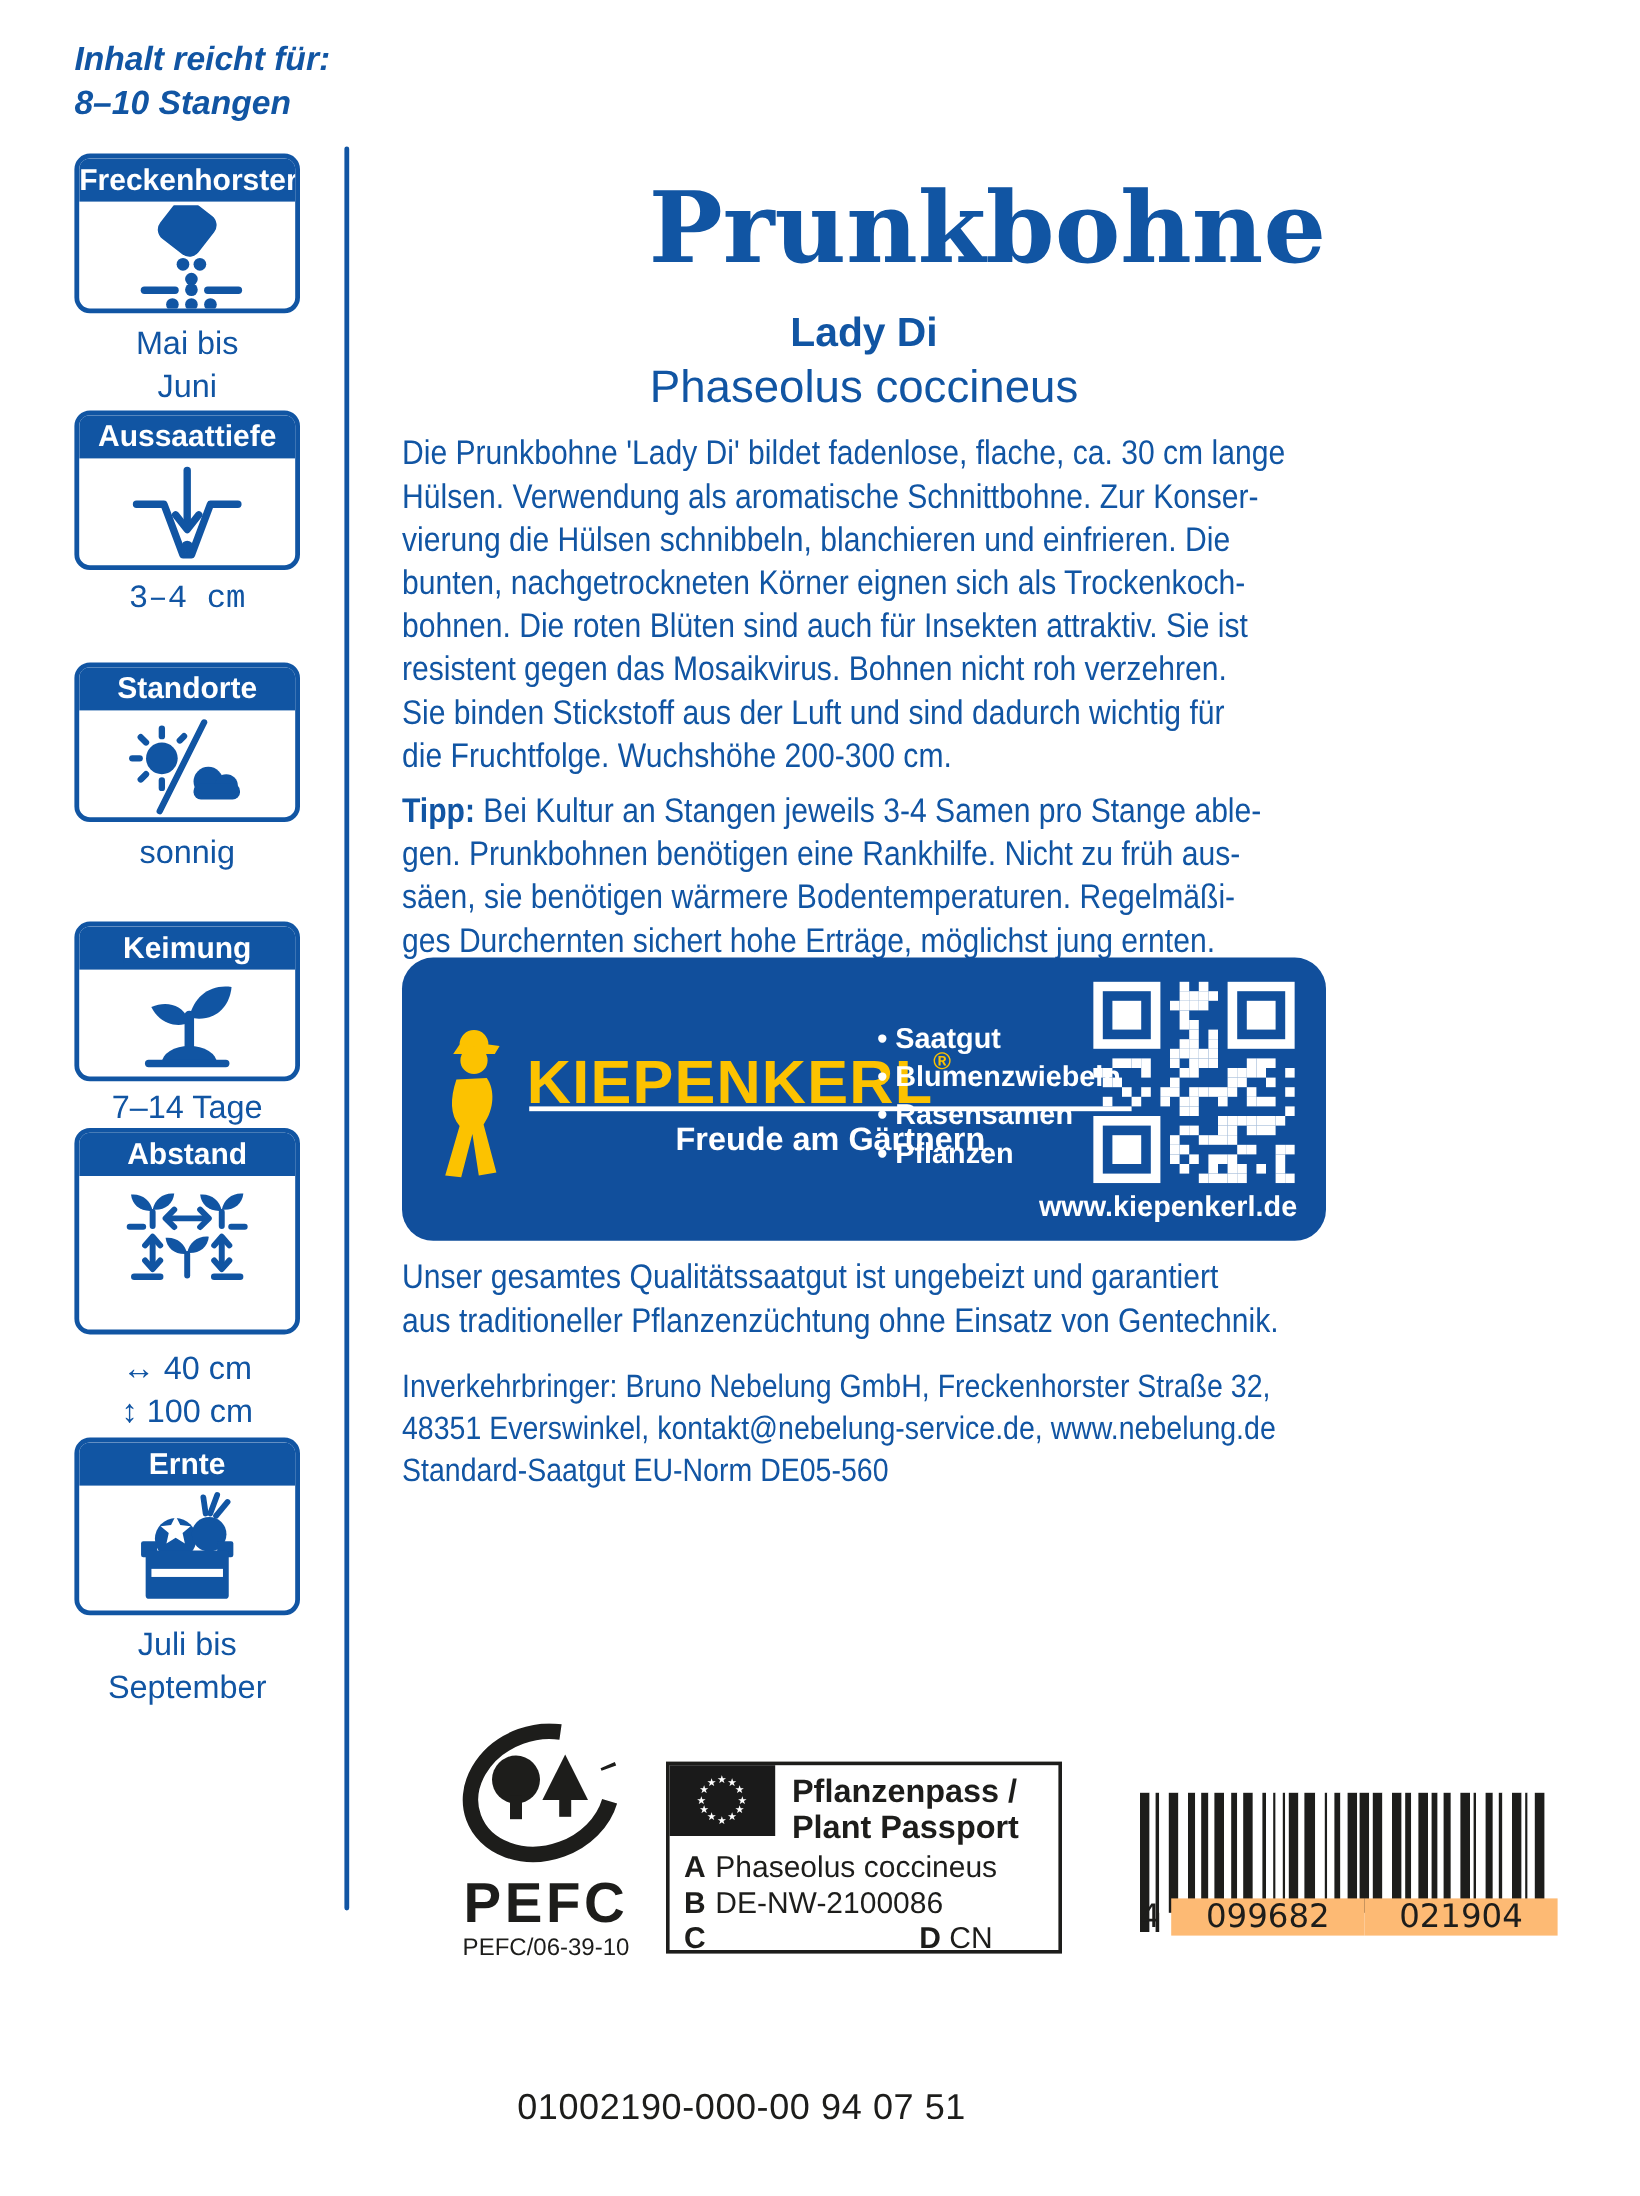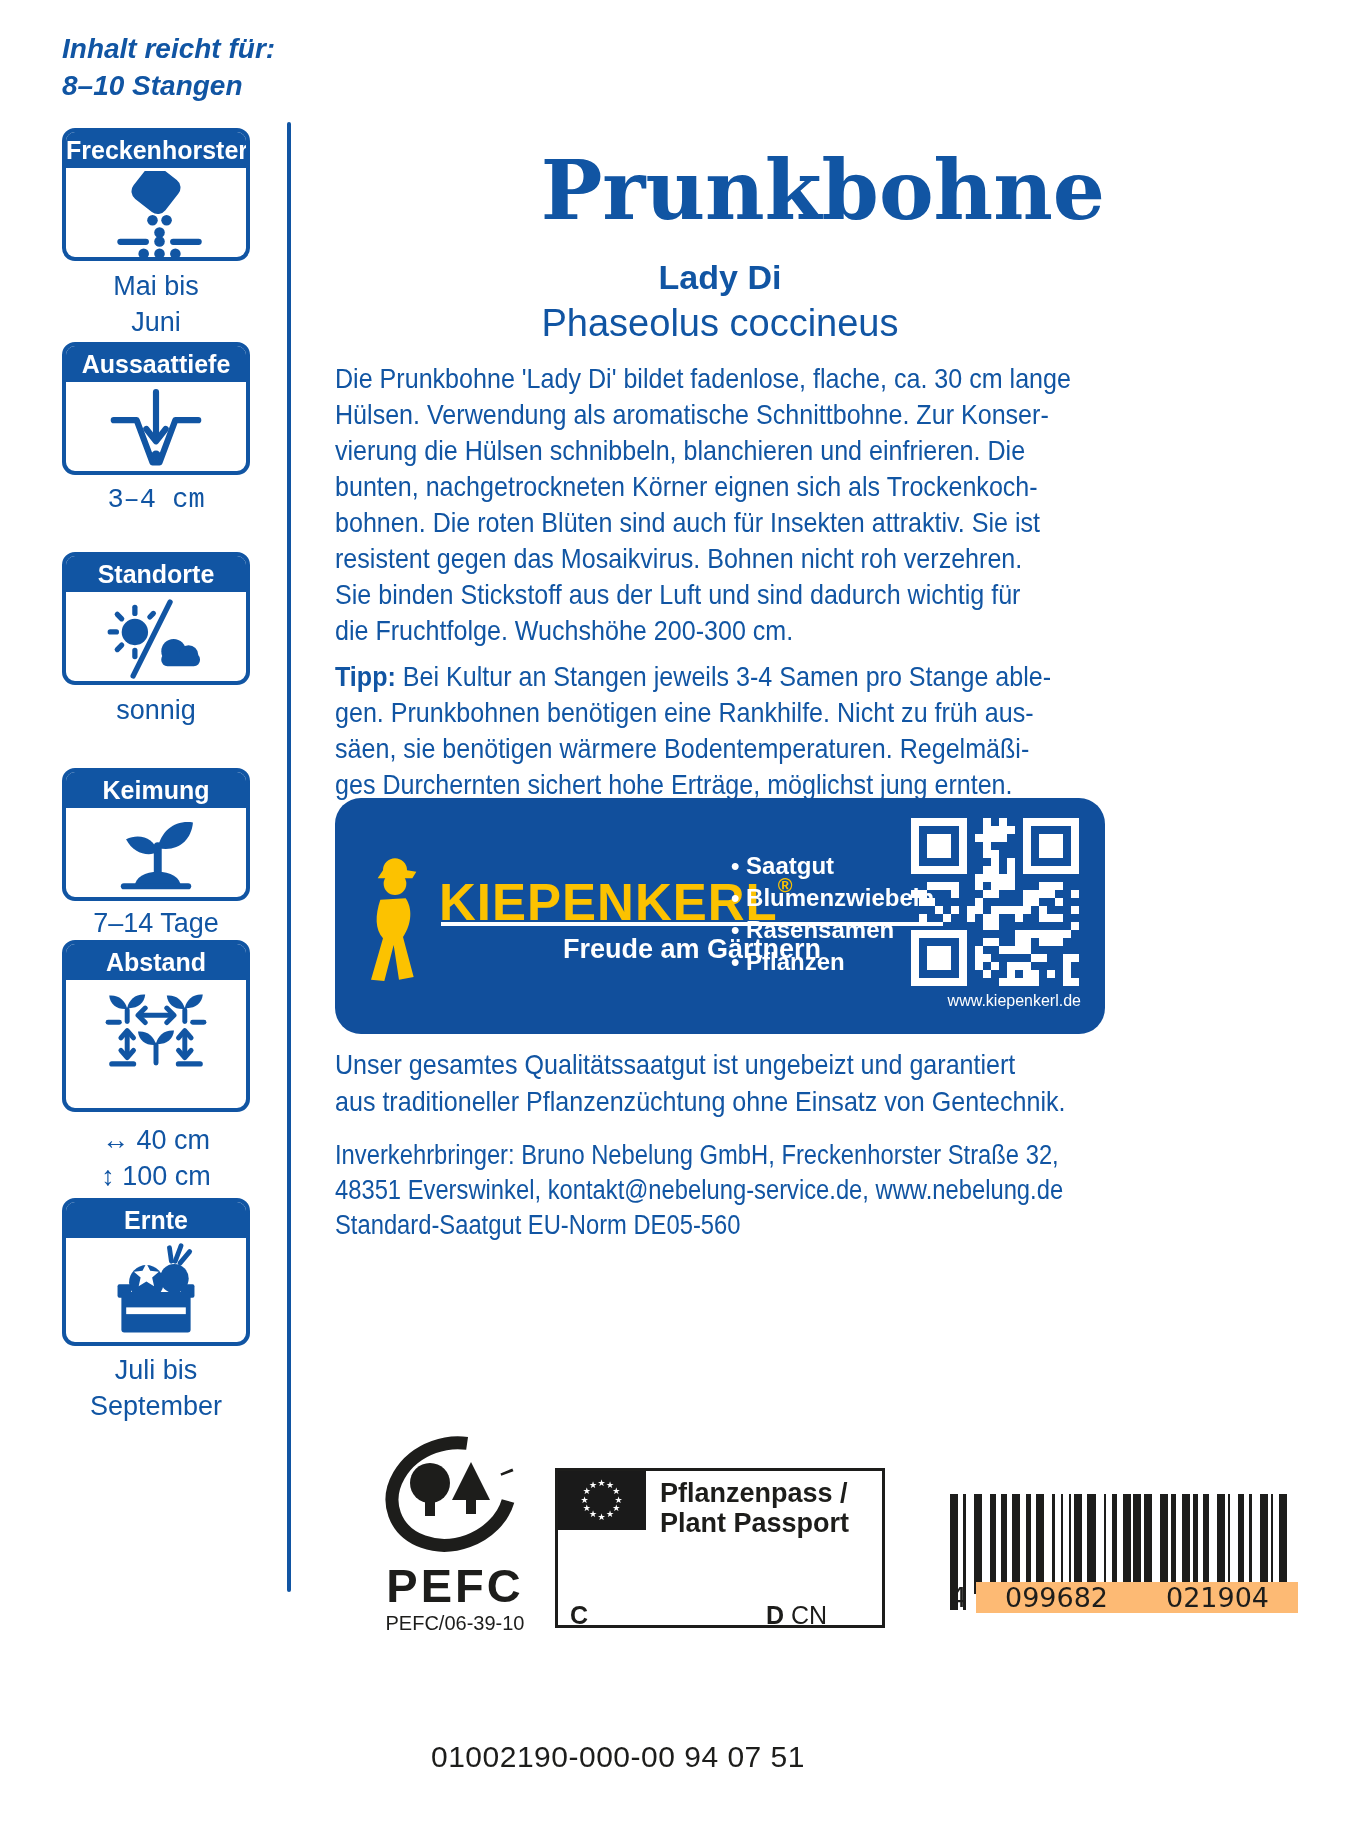--- a/index.html
+++ b/index.html
@@ -48,21 +48,21 @@
     border-radius:26px;position:absolute;}
   .banner .brand{position:absolute;left:104px;top:60px;color:var(--yellow);
     font-size:51px;font-weight:bold;letter-spacing:1px;line-height:54px;}
   .banner .brand sup{font-size:20px;vertical-align:28px;}
   .banner .underline{position:absolute;left:106px;top:124px;width:502px;height:4px;background:#fff;}
   .banner .slogan{position:absolute;left:106px;top:136px;width:502px;text-align:center;
     color:#fff;font-size:27px;font-weight:bold;}
   .banner .bullets{position:absolute;left:396px;top:52px;color:#fff;font-size:24px;
     font-weight:bold;line-height:32px;white-space:pre-line;}
   .banner .site{position:absolute;left:424px;top:194px;width:322px;text-align:right;
-    color:#fff;font-size:16px;font-weight:normal;}
+    color:#fff;font-size:24px;font-weight:bold;}
   .banner .qr{position:absolute;left:576px;top:20px;width:168px;height:168px;}
   .banner .figure{position:absolute;left:20px;top:56px;}
 
   
   .pefc-logo{left:383px;top:1436px;}
   .pefc-word{left:375px;top:1558px;width:160px;text-align:center;color:var(--ink);
     font-size:47px;font-weight:bold;letter-spacing:3px;font-family:"Liberation Sans",sans-serif;}
   .pefc-code{left:365px;top:1612px;width:180px;text-align:center;color:var(--ink);font-size:20px;}
 
   
@@ -423,20 +423,24 @@
       <span style="left: 48px; top: 39.2224px;">★</span>
       <span style="left: 39.5px; top: 41.5px;">★</span>
       <span style="left: 31px; top: 39.2224px;">★</span>
       <span style="left: 24.7776px; top: 33px;">★</span>
       <span style="left: 22.5px; top: 24.5px;">★</span>
       <span style="left: 24.7776px; top: 16px;">★</span>
       <span style="left: 31px; top: 9.77757px;">★</span>
     </div>
   <div class="ptitle pre">Pflanzenpass /
 Plant Passport</div>
+  <div class="rows">
+    <div><b>A</b><span>Phaseolus coccineus</span></div>
+    <div><b>B</b><span>DE-NW-2100086</span></div>
+  </div>
   <div class="rowcd">
     <b>C</b>
     <span class="dpart"><b>D</b> <span>CN</span></span>
   </div>
 </div>
 
 <div class="barcode">
   <div class="bars" id="bars">
       <div class="g" style="width: 8.1px; background: rgb(29, 29, 27);"></div>
       <div class="g" style="width: 5.4px; background: rgb(255, 255, 255);"></div>

